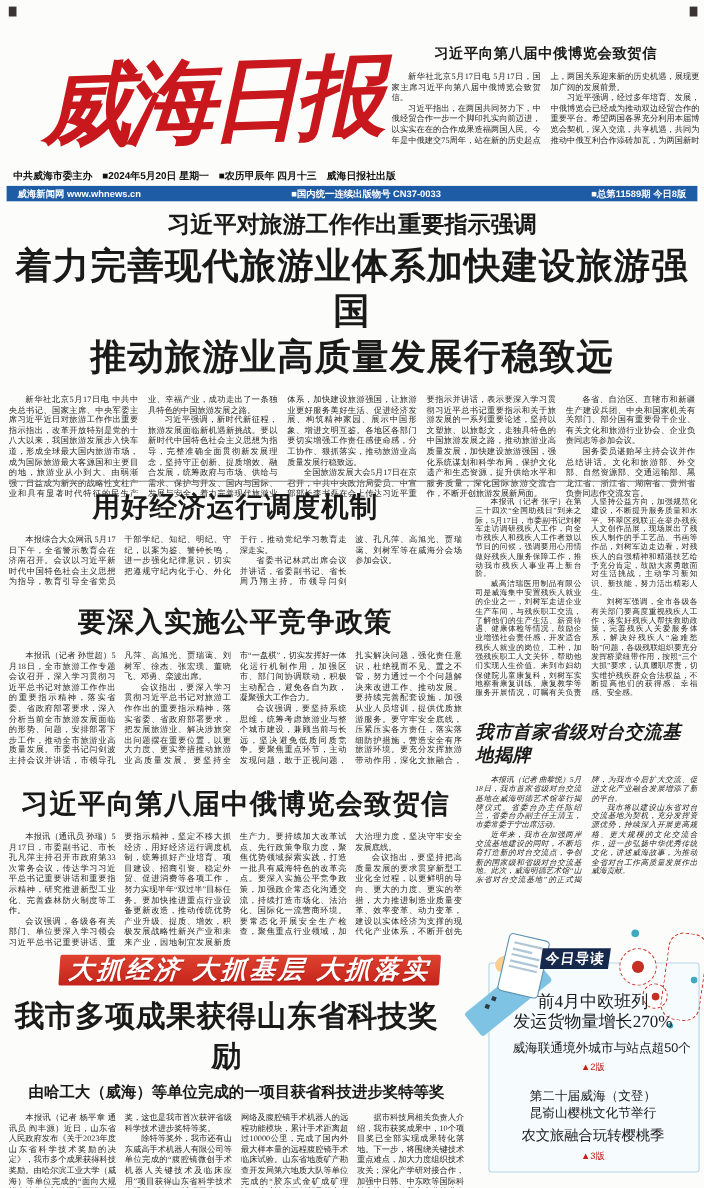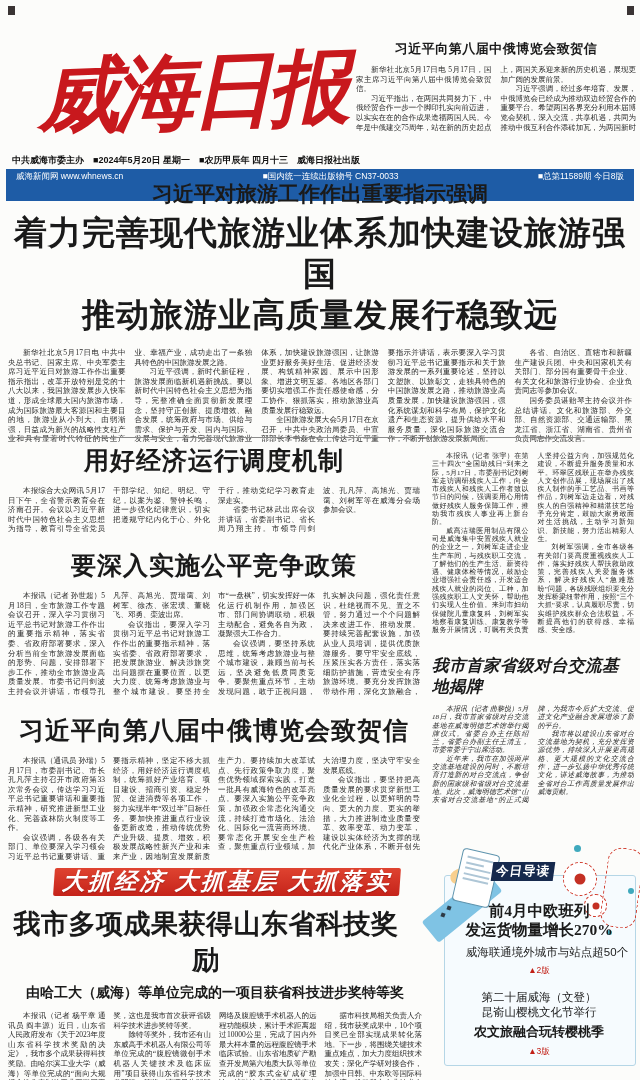--- a/index.html
+++ b/index.html
@@ -8,39 +8,39 @@
   
   .corner-mark{position:absolute;top:6px;width:7px;height:9px;background:#3a3434;}
   .corner-mark.left{left:8px;} .corner-mark.right{right:6px;}
 
   
   .masthead-title{position:absolute;left:26px;top:34px;width:330px;height:120px;
     color:#c8181d;font-size:82px;font-weight:900;font-style:italic;line-height:118px;
     letter-spacing:-5px;transform:rotate(-2deg);text-align:center;white-space:nowrap;}
   .dateline{position:absolute;left:12px;top:154px;width:345px;font-size:9px;font-weight:bold;
     font-family:"Liberation Sans","DejaVu Sans",sans-serif;white-space:nowrap;color:#111;}
-  .bluebar{position:absolute;left:6px;top:169px;width:608px;height:32px;background:#1e5ca6;
-    color:#fff;font-size:8.5px;line-height:15px;font-weight:normal;display:flex;
+  .bluebar{position:absolute;left:6px;top:169px;width:608px;height:14px;background:#1e5ca6;
+    color:#fff;font-size:8.5px;line-height:15px;font-weight:bold;display:flex;
     justify-content:space-between;padding:0 10px;font-family:"Liberation Sans","DejaVu Sans",sans-serif;}
 
   
   .topright{position:absolute;left:356px;top:40px;width:280px;}
   .topright h2{margin:0 0 7px 0;font-size:13px;font-weight:900;text-align:center;letter-spacing:0.5px;}
   
   .body{text-align:justify;overflow:hidden;color:#272727;}
   .body p{margin:0;text-indent:2em;}
   .cols-2{columns:2;column-gap:9px;}
   .cols-4{columns:4;column-gap:8px;}
   .cols-5{columns:5;column-gap:9px;}
   .fz-a{font-size:7.5px;line-height:9.6px;}
   .fz-b{font-size:7px;line-height:8.3px;}
   .topright .body{height:72px;}
 
   
-  .lead{position:absolute;left:0;top:180px;width:640px;text-align:center;}
+  .lead{position:absolute;left:0;top:190px;width:640px;text-align:center;}
   .lead .kicker{font-size:21px;font-weight:bold;font-family:"Liberation Sans","DejaVu Sans",sans-serif;margin-bottom:5px;}
   .lead h1{margin:0;font-size:33px;font-weight:900;line-height:41px;letter-spacing:1px;}
   .lead .body{margin:12px 8px 0 8px;height:112px;text-align:justify;}
   .rule{position:absolute;left:8px;top:437px;width:624px;border-top:1.5px solid #8a8a8a;}
 
   
   .mid-left{position:absolute;left:8px;top:444px;width:412px;}
   .mid-left h2{margin:0;font-size:25px;font-weight:900;text-align:center;letter-spacing:1px;}
   .mid-left .body{margin-top:9px;}
   .b1{height:48px;} .b2{height:106px;} .b3{height:112px;}
@@ -89,21 +89,21 @@
   .gear.g2{left:584px;top:894px;width:21px;height:21px;}
   .gear.g2 .core{width:7px;height:7px;}
   .dashed-rect{position:absolute;left:604px;top:848px;width:34px;height:78px;
     border:1.6px dashed #d0392b;border-radius:14px;transform:rotate(8deg);}
   .teal-dot{position:absolute;background:#3fa9bd;border-radius:50%;}
   .td1{left:574px;top:845px;width:7px;height:7px;}
   .td2{left:628px;top:888px;width:6px;height:6px;}
   .td3{left:607px;top:930px;width:5px;height:5px;}
   
   .guide-items{position:absolute;left:444px;top:901px;width:190px;text-align:center;}
-  .gi-h{font-size:15.5px;font-weight:700;line-height:19px;text-align:center;}
+  .gi-h{font-size:15.5px;font-weight:400;line-height:19px;text-align:center;}
   .gi-sub{font-size:11.5px;margin-top:6px;font-family:"Liberation Sans","DejaVu Sans",sans-serif;padding-left:16px;}
   .gi-page{font-size:8.5px;color:#c22017;margin-top:5px;font-family:"Liberation Sans","DejaVu Sans",sans-serif;}
   .gi-intro{font-size:11.5px;line-height:14.5px;font-family:"Liberation Sans","DejaVu Sans",sans-serif;}
   .gi2{margin-top:13px;}
   .gi2 .gi-h{margin-top:3px;font-size:13px;}
 </style>
 </head>
 <body>
 
 <div class="page">
@@ -147,21 +147,21 @@
       <h2>用好经济运行调度机制</h2>
       <div class="body cols-4 fz-a b1">
           <p>本报综合大众网讯 5月17日下午，全省警示教育会在济南召开。会议以习近平新时代中国特色社会主义思想为指导，教育引导全省党员干部学纪、知纪、明纪、守纪，以案为鉴、警钟长鸣，进一步强化纪律意识，切实把遵规守纪内化于心、外化于行，推动党纪学习教育走深走实。</p>
           <p>省委书记林武出席会议并讲话，省委副书记、省长周乃翔主持。市领导闫剑波、孔凡萍、高旭光、贾瑞霭、刘树军等在威海分会场参加会议。</p>
         </div>
     </section>
     <section class="mt1">
       <h2>要深入实施公平竞争政策</h2>
       <div class="body cols-4 fz-a b2">
           <p>本报讯（记者 孙世超）5月18日，全市旅游工作专题会议召开，深入学习贯彻习近平总书记对旅游工作作出的重要指示精神，落实省委、省政府部署要求，深入分析当前全市旅游发展面临的形势、问题，安排部署下步工作，推动全市旅游业高质量发展。市委书记闫剑波主持会议并讲话，市领导孔凡萍、高旭光、贾瑞霭、刘树军、徐杰、张宏璞、董晓飞、邓勇、栾波出席。</p>
-          <p>会议指出，要深入学习贯彻习近平总书记对旅游工作作出的重要指示精神，落实省委、省政府部署要求，把发展旅游业、解决涉旅突出问题摆在重要位置，以更大力度、统筹考虑旅游业与整个城市建设。要坚持全市“一盘棋”，切实发挥好一体化运行机制作用，加强区市、部门间协调联动，积极主动配合，避免各自为政，凝聚强大工作合力。</p>
+          <p>会议指出，要深入学习贯彻习近平总书记对旅游工作作出的重要指示精神，落实省委、省政府部署要求，把发展旅游业、解决涉旅突出问题摆在重要位置，以更大力度、更实举措推动旅游业高质量发展。要坚持全市“一盘棋”，切实发挥好一体化运行机制作用，加强区市、部门间协调联动，积极主动配合，避免各自为政，凝聚强大工作合力。</p>
           <p>会议强调，要坚持系统思维，统筹考虑旅游业与整个城市建设，兼顾当前与长远，坚决避免低质同质竞争。要聚焦重点环节，主动发现问题，敢于正视问题，扎实解决问题，强化责任意识，杜绝视而不见、置之不管，努力通过一个个问题解决来改进工作、推动发展。要持续完善配套设施，加强从业人员培训，提供优质旅游服务。要守牢安全底线，压紧压实各方责任，落实落细防护措施，营造安全有序旅游环境。要充分发挥旅游带动作用，深化文旅融合，创新文旅场景，丰富产品供给，激发消费活力。要加强宣传引导，做好解释说明工作，以实打实的工作成效赢得市民和游客的理解支持，展现威海良好的城市形象。</p>
         </div>
     </section>
     <section class="mt2">
       <h2>习近平向第八届中俄博览会致贺信</h2>
       <div class="body cols-4 fz-a b3">
           <p>本报讯（通讯员 孙瑞）5月17日，市委副书记、市长孔凡萍主持召开市政府第33次常务会议，传达学习习近平总书记重要讲话和重要指示精神，研究推进新型工业化、完善森林防火制度等工作。</p>
           <p>会议强调，各级各有关部门、单位要深入学习领会习近平总书记重要讲话、重要指示精神，坚定不移大抓经济，用好经济运行调度机制，统筹抓好产业培育、项目建设、招商引资、稳定外贸、促进消费等各项工作，努力实现半年“双过半”目标任务。要加快推进重点行业设备更新改造，推动传统优势产业升级、提质、增效，积极发展战略性新兴产业和未来产业，因地制宜发展新质生产力。要持续加大改革试点、先行政策争取力度，聚焦优势领域探索实践，打造一批具有威海特色的改革亮点。要深入实施公平竞争政策，加强政企常态化沟通交流，持续打造市场化、法治化、国际化一流营商环境。要常态化开展安全生产检查，聚焦重点行业领域，加大治理力度，坚决守牢安全发展底线。</p>
           <p>会议指出，要坚持把高质量发展的要求贯穿新型工业化全过程，以更鲜明的导向、更大的力度、更实的举措，大力推进制造业质量变革、效率变革、动力变革，建设以实体经济为支撑的现代化产业体系，不断开创先进制造业高质量发展新局面。</p>
         </div>

